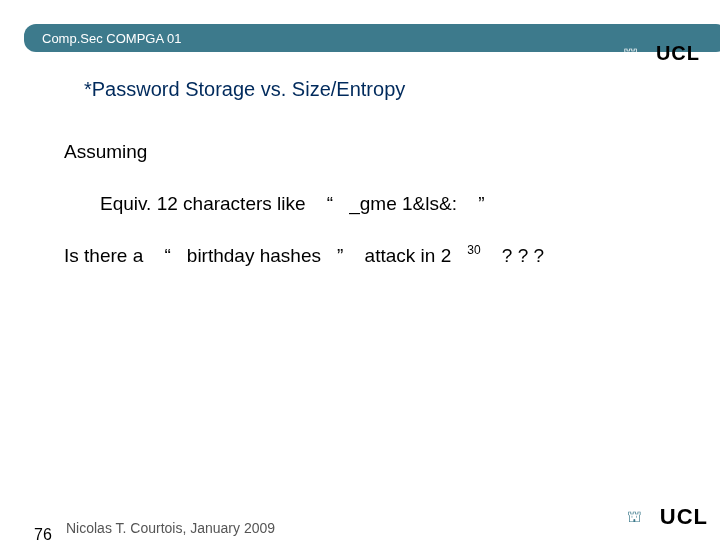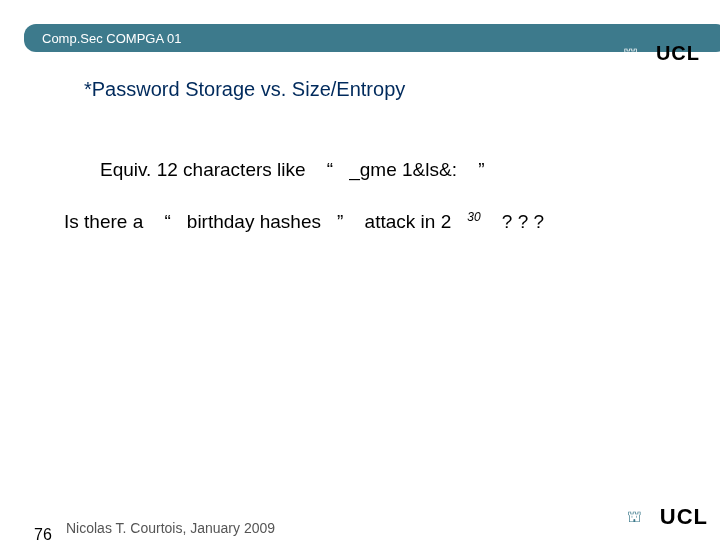--- a/index.html
+++ b/index.html
@@ -49,21 +49,21 @@
     padding: 18px 0 0 60px;
   }
   .content {
     padding: 22px 30px 0 24px;
     font-size: 19px;
     color: #000;
     line-height: 1.35;
   }
   .para { margin-bottom: 26px; }
   .indent { padding-left: 28px; }
-  sup { font-size: 12px; vertical-align: super; font-style: italic; }
+  sup { font-size: 12px; vertical-align: super; }
   .slide-number {
     position: absolute;
     left: 10px;
     bottom: 4px;
     font-size: 16px;
     color: #000;
   }
   .footer-author {
     position: absolute;
     left: 42px;
@@ -90,20 +90,21 @@
   <div class="ucl-logo-top">
     <span class="ucl-dome">⛫</span>
     <span class="ucl-text">UCL</span>
   </div>
 </div>
 
 <div class="title">*Password Storage vs. Size/Entropy</div>
 
 <div class="content">
   <div class="para">
+    <div>Assuming</div>
   </div>
 
   <div class="para">
     <div class="indent">
       <span>Equiv. 12 characters like </span><span>“</span><span>_gme 1&amp;ls&amp;: </span><span>”</span>
     </div>
   </div>
 
   <div class="para">
     <span>Is there a </span><span>“</span><span>birthday hashes</span><span>”</span><span> attack in 2</span><sup>30</sup><span> ? ? ?</span>

